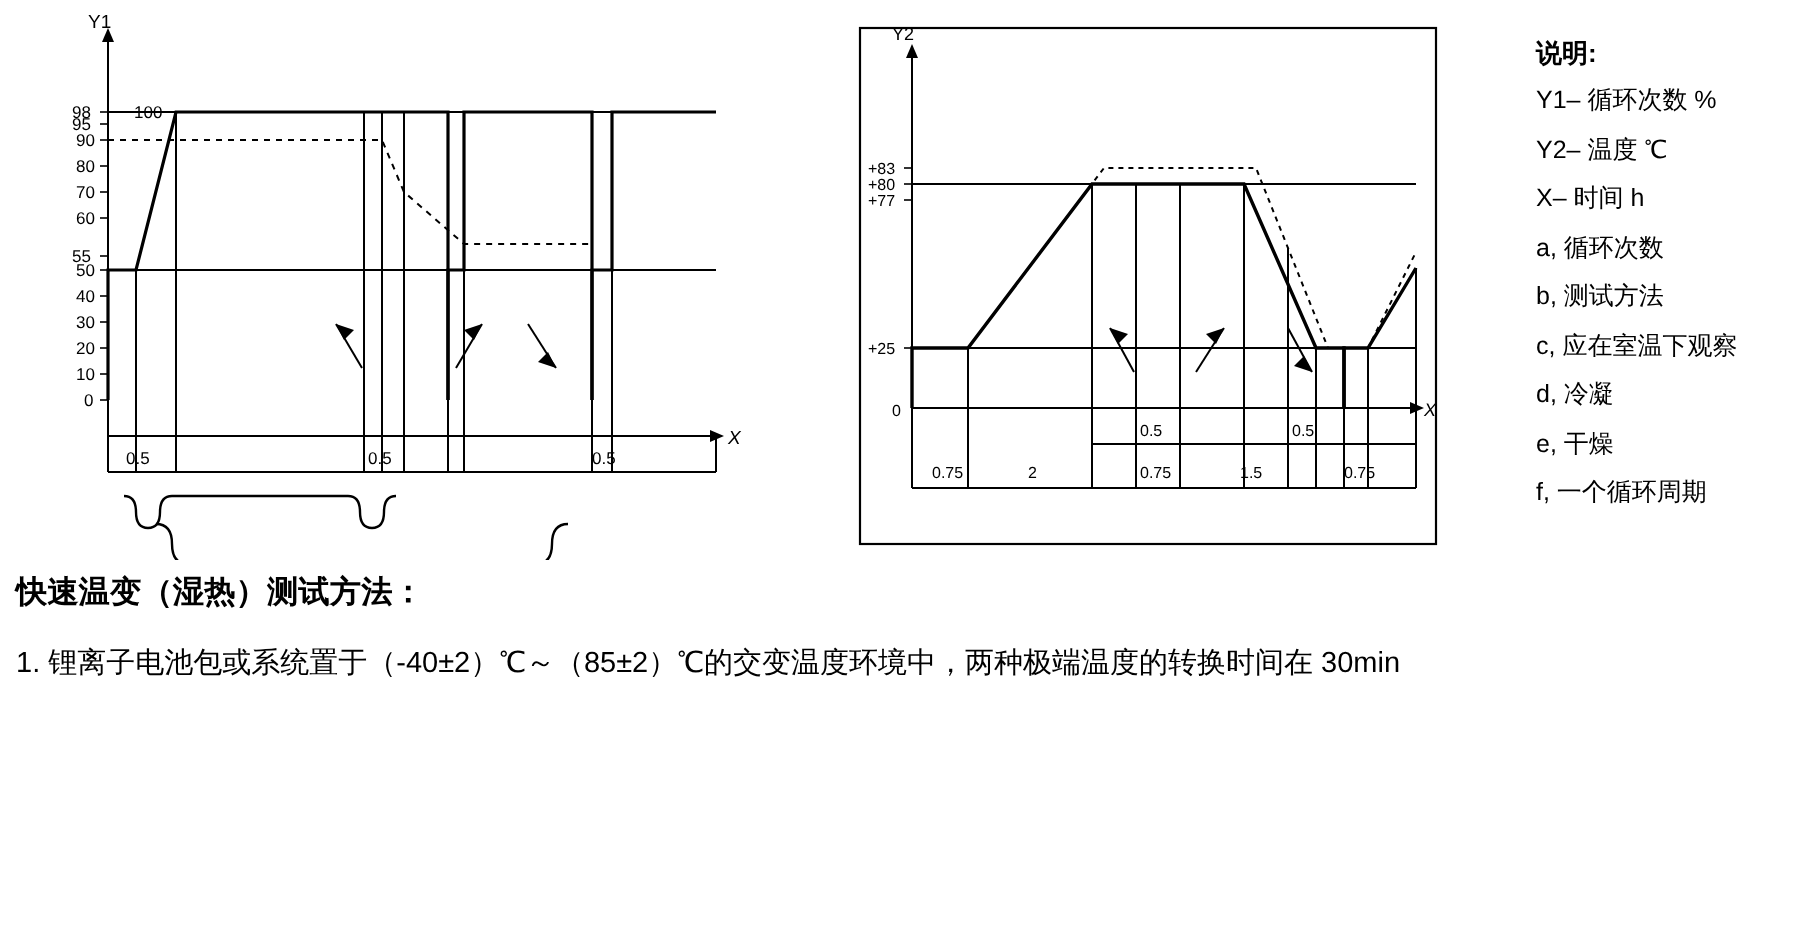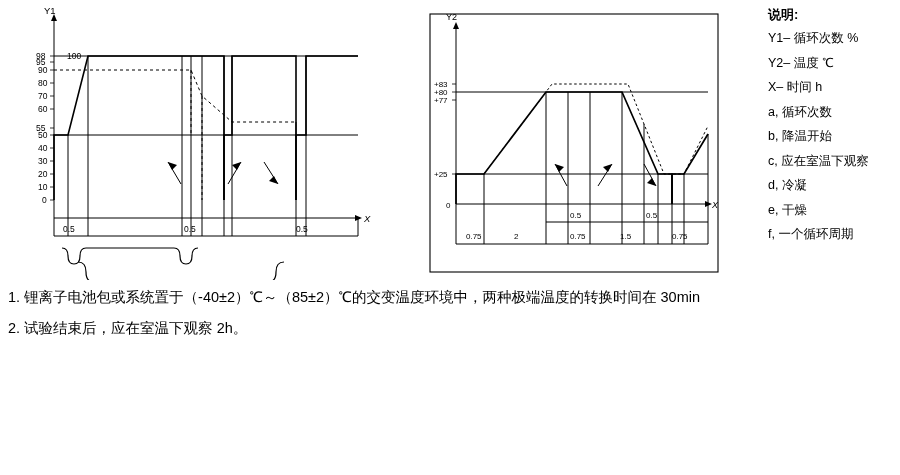--- a/index.html
+++ b/index.html
@@ -31,21 +31,21 @@
   .fig {
     position: absolute;
   }
   .fig svg {
     display: block;
   }
   
   .legend {
     position: absolute;
     left: 768px;
-    top: 8px;
+    top: 20px;
     width: 130px;
     font-size: 12.5px;
     line-height: 1.0;
   }
   .legend-title {
     font-weight: bold;
     font-size: 13px;
     margin-bottom: 11px;
   }
   .legend-item {
@@ -273,34 +273,32 @@
         </g>
       </svg>
     </div>
 
     <div class="legend">
       <div class="legend-title">说明:</div>
       <div class="legend-item ital">Y1– 循环次数 %</div>
       <div class="legend-item ital">Y2– 温度 ℃</div>
       <div class="legend-item ital">X– 时间 h</div>
       <div class="legend-item ital">a, 循环次数</div>
-      <div class="legend-item ital">b, 降温开始</div>
+      <div class="legend-item ital">b, 测试方法</div>
       <div class="legend-item ital">c, 应在室温下观察</div>
       <div class="legend-item ital">d, 冷凝</div>
       <div class="legend-item ital">e, 干燥</div>
       <div class="legend-item ital">f, 一个循环周期</div>
     </div>
 
   </div>
 
   <div class="textblock">
+    <div class="tb-title">快速温变（湿热）测试方法：</div>
 
     <div class="tb-item">
       <span>1. 锂离子电池包或系统置于（-40±2）℃～（85±2）℃的交变温度环境中，两种极端温度的转换时间在 30min</span>
     </div>
 
-    <div class="tb-item">
-      <span>2. 试验结束后，应在室温下观察 2h。</span>
-    </div>
 
   </div>
 
 </div>
 
 </body></html>

